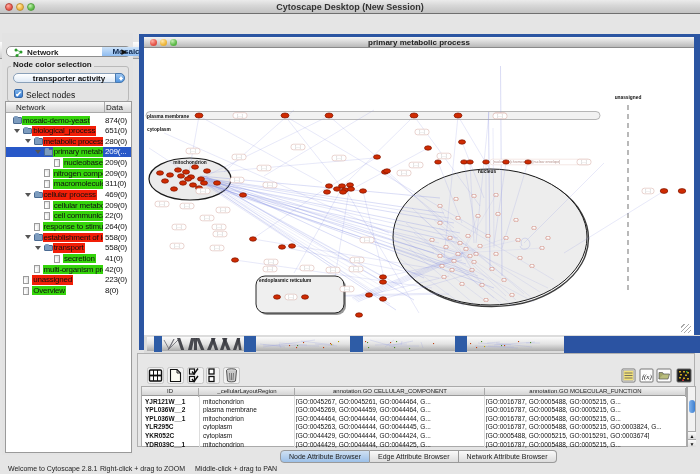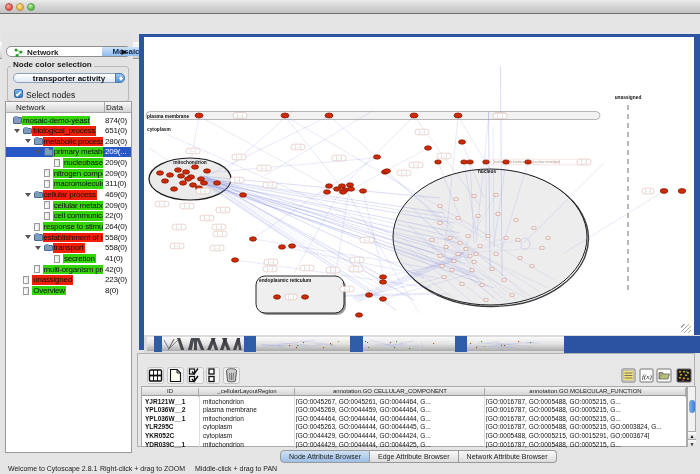--- a/index.html
+++ b/index.html
@@ -128,20 +128,21 @@
 
 #status { left:0; top:464px; width:700px; height:10px; font-size:7px; color:#222; }
 #status span { position:absolute; top:1px; }
 </style></head>
 <body>
 
 <div id="titlebar" class="abs">
   <div class="tl" style="left:5px;  background:radial-gradient(circle at 35% 30%,#ffb3a8,#ee6054 55%,#c93a2e);border:0.5px solid #b5463c"></div>
   <div class="tl" style="left:16px; background:radial-gradient(circle at 35% 30%,#ffe9b0,#f5bf4f 55%,#d89e2b);border:0.5px solid #c09336"></div>
   <div class="tl" style="left:27px; background:radial-gradient(circle at 35% 30%,#c8f0b8,#69c452 55%,#3f9e2e);border:0.5px solid #57a145"></div>
+  <div id="title-text">Cytoscape Desktop (New Session)</div>
 </div>
 
 <div id="toolbar" class="abs">
   <svg width="700" height="17" viewBox="0 0 700 17">
 
     <g stroke="#444" stroke-width="1" fill="#e8d9a0">
       <path d="M9 12 L11 6 L24 6 L22 12 Z"></path>
       <path d="M9 12 L9 4 L14 4 L15 5.5 L21 5.5" fill="none"></path>
     </g>
 
@@ -333,20 +334,26 @@
 <div class="trow" style="top:171.4px;">
           <span class="file" style="left:17.2px"></span>
           <span class="tlab" style="left:26.2px;max-width:71px;background:#35d40b;color:#111">Overview</span>
           <span class="tval" style="color:#111">8(0)</span>
         </div>
     </div>
   </div>
 </div>
 
 <div id="frame" class="abs">
+  <div id="frame-title">
+    <div class="tl" style="left:6px;  background:radial-gradient(circle at 35% 30%,#ffb3a8,#e8584c 55%,#c93a2e)"></div>
+    <div class="tl" style="left:16px; background:radial-gradient(circle at 35% 30%,#ffe9b0,#f0b93e 55%,#d89e2b)"></div>
+    <div class="tl" style="left:26px; background:radial-gradient(circle at 35% 30%,#c8f0b8,#62bd4d 55%,#3f9e2e)"></div>
+    <div class="txt">primary metabolic process</div>
+  </div>
   <div id="canvas">
 <svg width="550" height="284" viewBox="0 0 550 284" style="position:absolute;left:0;top:0">
 <rect x="2" y="63.5" width="454" height="8" rx="4" fill="#f2f2f2" stroke="#999" stroke-width="0.7"></rect>
 <ellipse cx="46" cy="131" rx="41" ry="21" fill="#ebebeb" stroke="#1a1a1a" stroke-width="1.2"></ellipse>
 <ellipse cx="347.5" cy="190.5" rx="97" ry="68" fill="none" stroke="#1a1a1a" stroke-width="1.4" opacity="0.85"></ellipse>
 <ellipse cx="346" cy="189" rx="97" ry="68" fill="#ededed" stroke="#1a1a1a" stroke-width="1"></ellipse>
 <line x1="484" y1="57" x2="484" y2="242" stroke="#8a8a8a" stroke-width="1.2" stroke-dasharray="5,4"></line>
 <line x1="55" y1="68" x2="44" y2="130" stroke="#8f96e0" stroke-width="0.6" opacity="0.35"></line>
 <line x1="141" y1="68" x2="198" y2="140" stroke="#8f96e0" stroke-width="0.6" opacity="0.35"></line>
 <line x1="141" y1="68" x2="345" y2="188" stroke="#8f96e0" stroke-width="0.6" opacity="0.35"></line>

